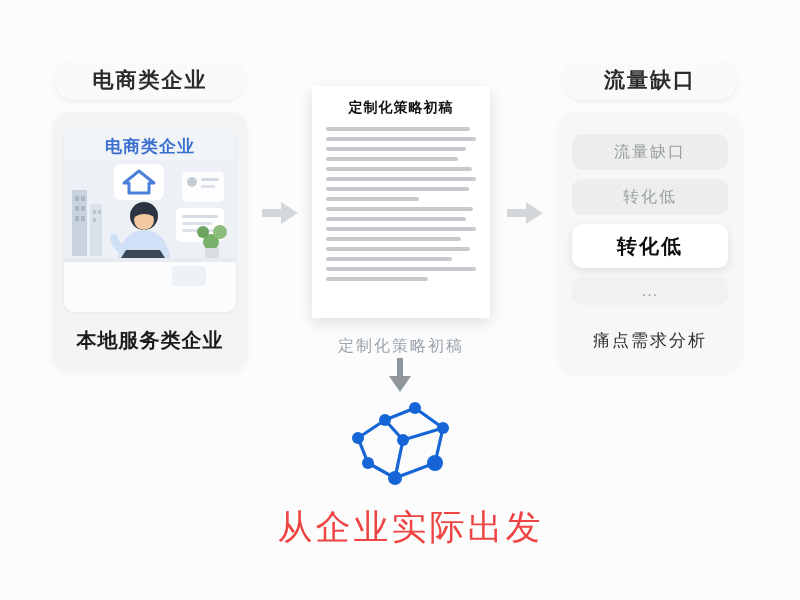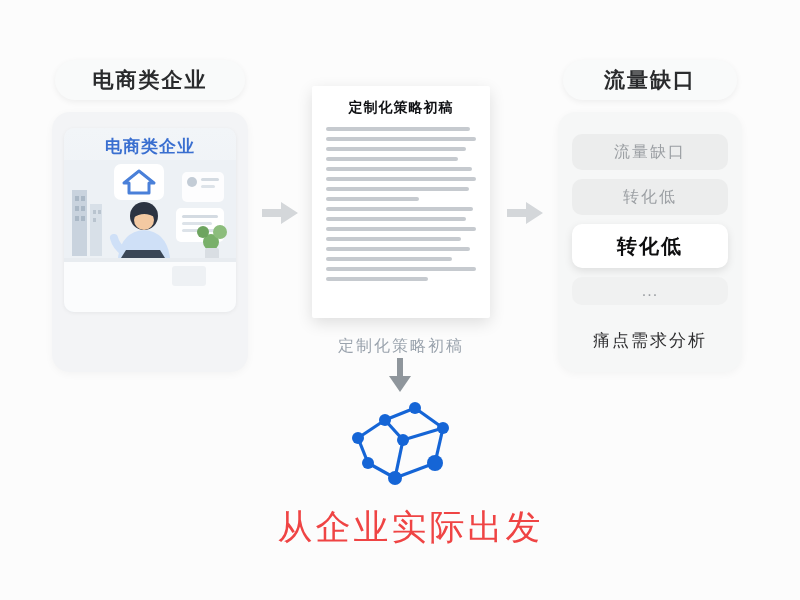--- a/index.html
+++ b/index.html
@@ -155,20 +155,21 @@
           <circle cx="156" cy="72" r="7" fill="#8cbd7c"></circle>
           <circle cx="139" cy="72" r="6" fill="#6da45f"></circle>
           <rect x="141" y="88" width="14" height="12" rx="2" fill="#d9dee3"></rect>
         </g>
 
         <rect x="0" y="98" width="172" height="54" fill="#fbfcfd"></rect>
         <rect x="0" y="98" width="172" height="4" fill="#e8ecf0"></rect>
         <rect x="108" y="106" width="34" height="20" rx="3" fill="#eef1f4"></rect>
       </svg>
     </div>
+    <div class="card-caption">本地服务类企业</div>
   </div>
 
   <svg class="arrow-right a1" width="40" height="26" viewBox="0 0 40 26">
     <path d="M2 9 h19 v-7 l17 11 -17 11 v-7 h-19 z" fill="#d4d7da"></path>
   </svg>
 
   <div class="doc">
     <div class="doc-title">定制化策略初稿</div>
     <div>
         <div class="doc-line" style="width: 96%;"></div>

